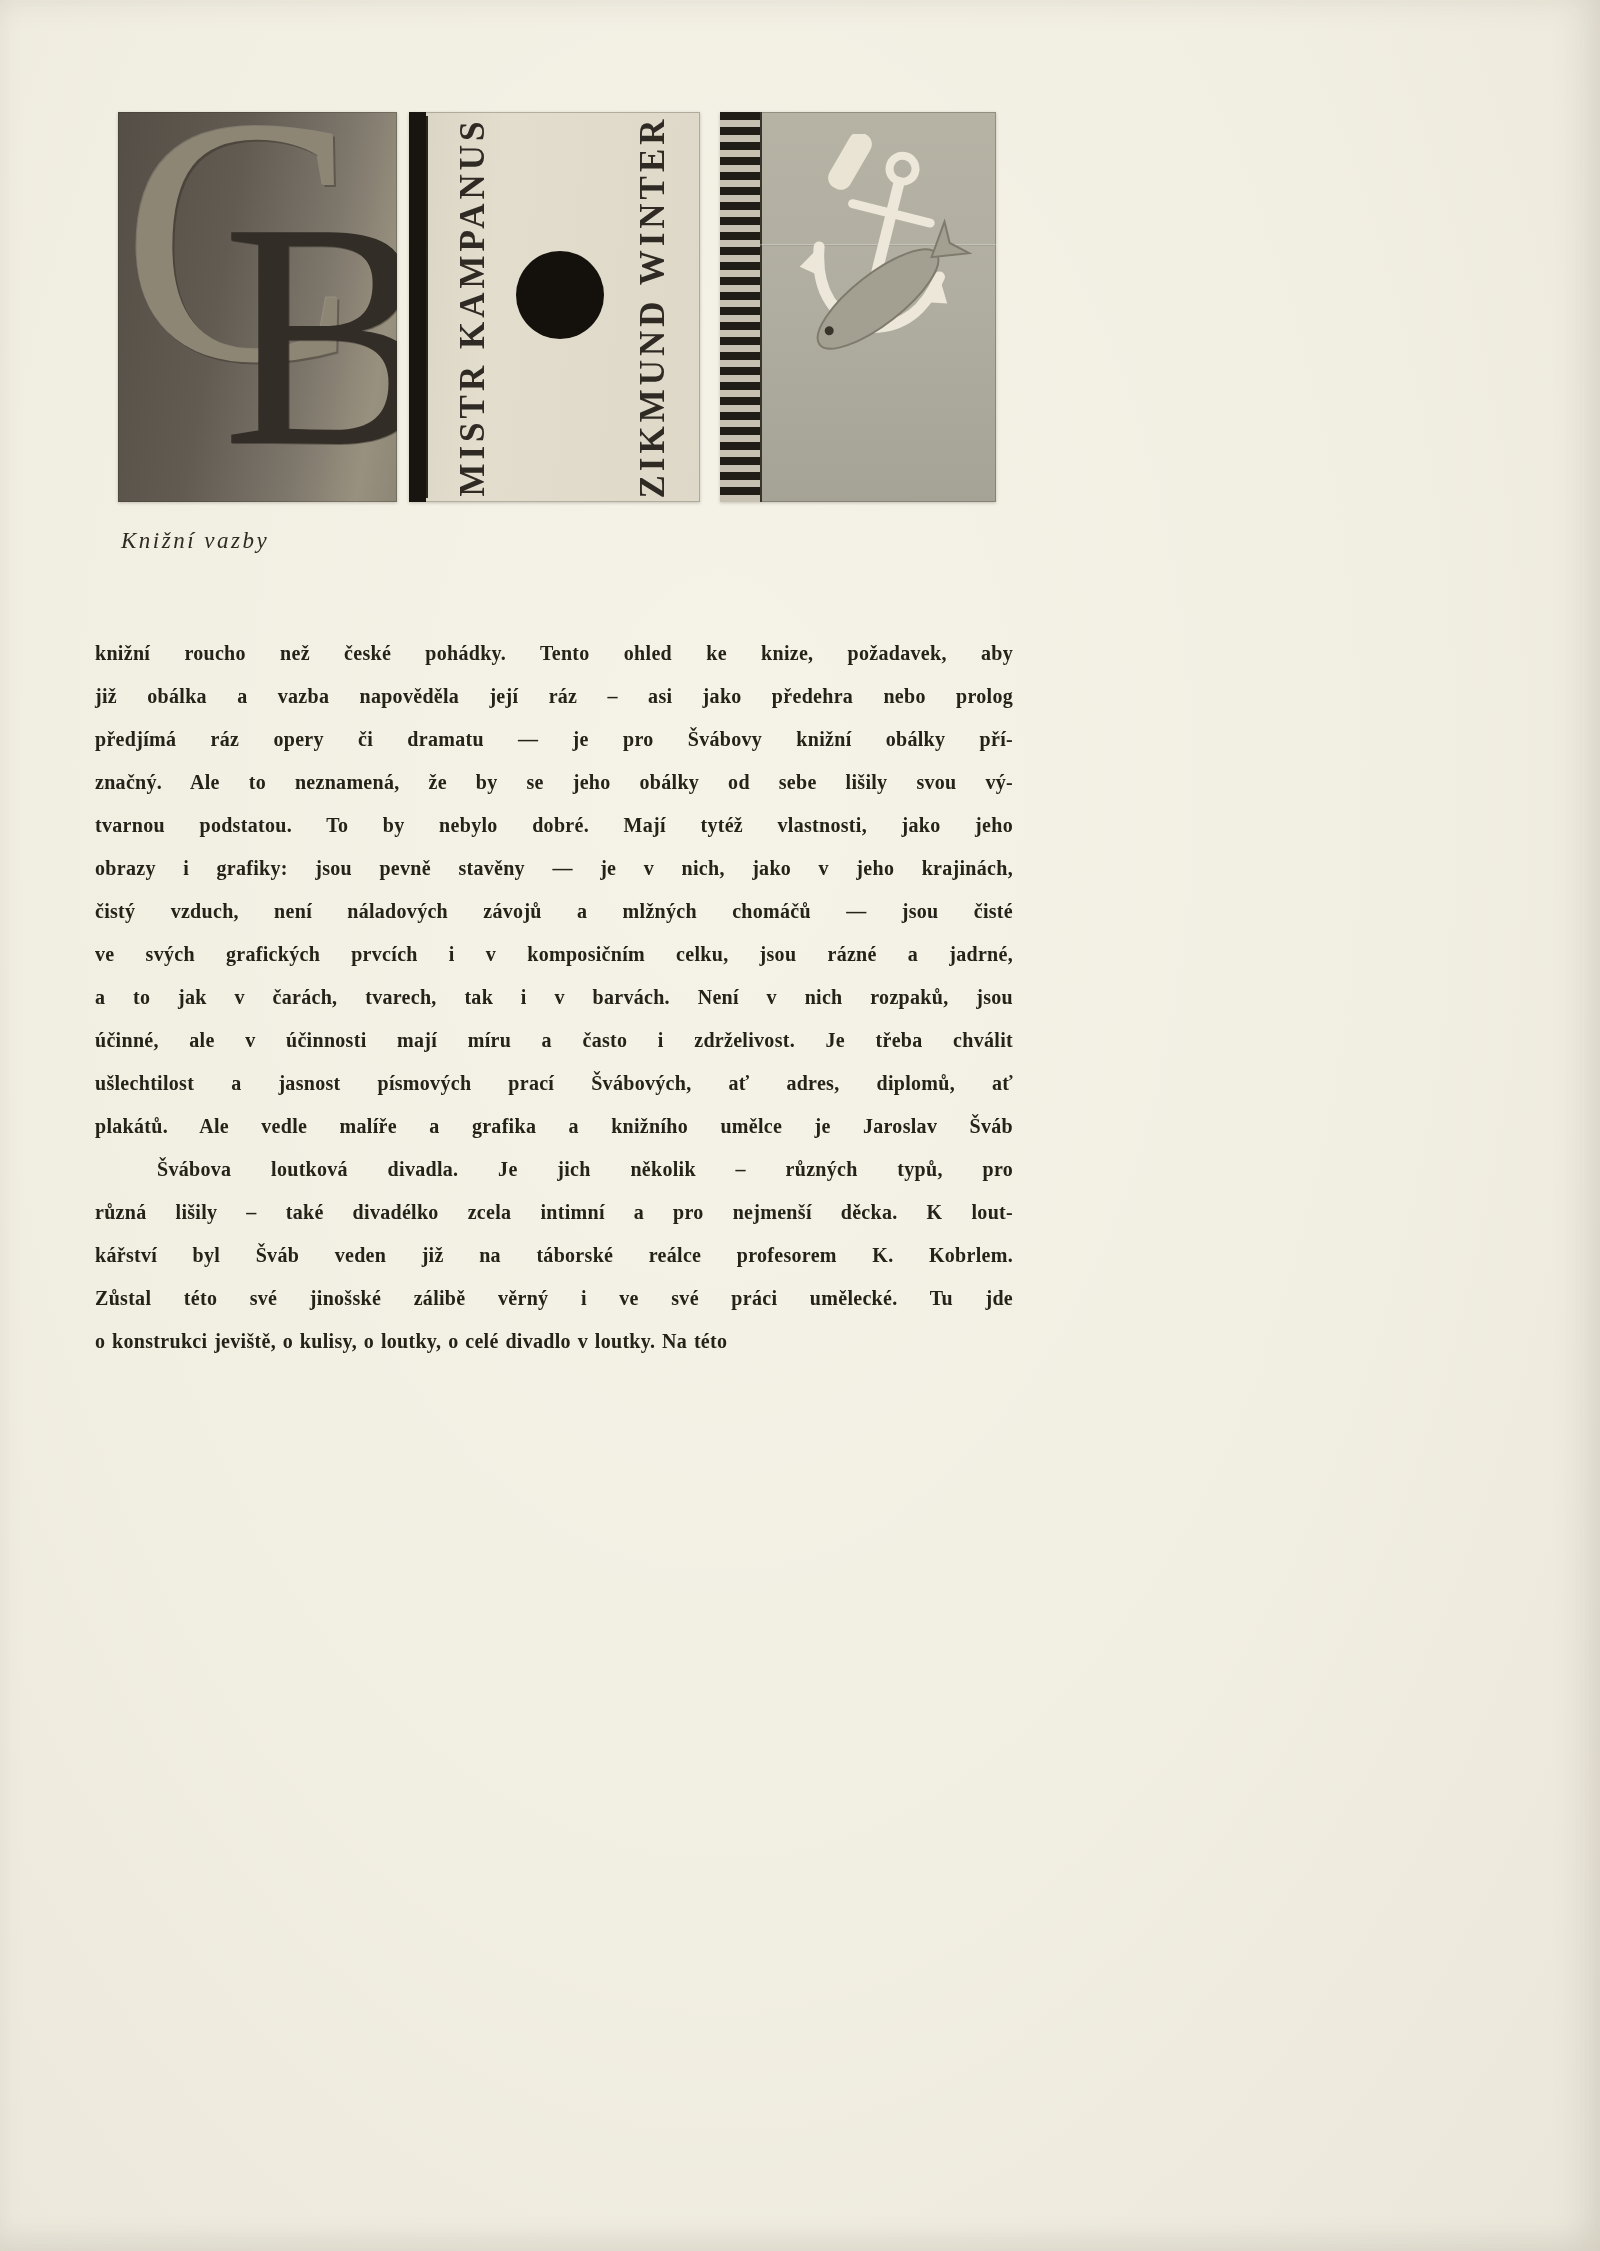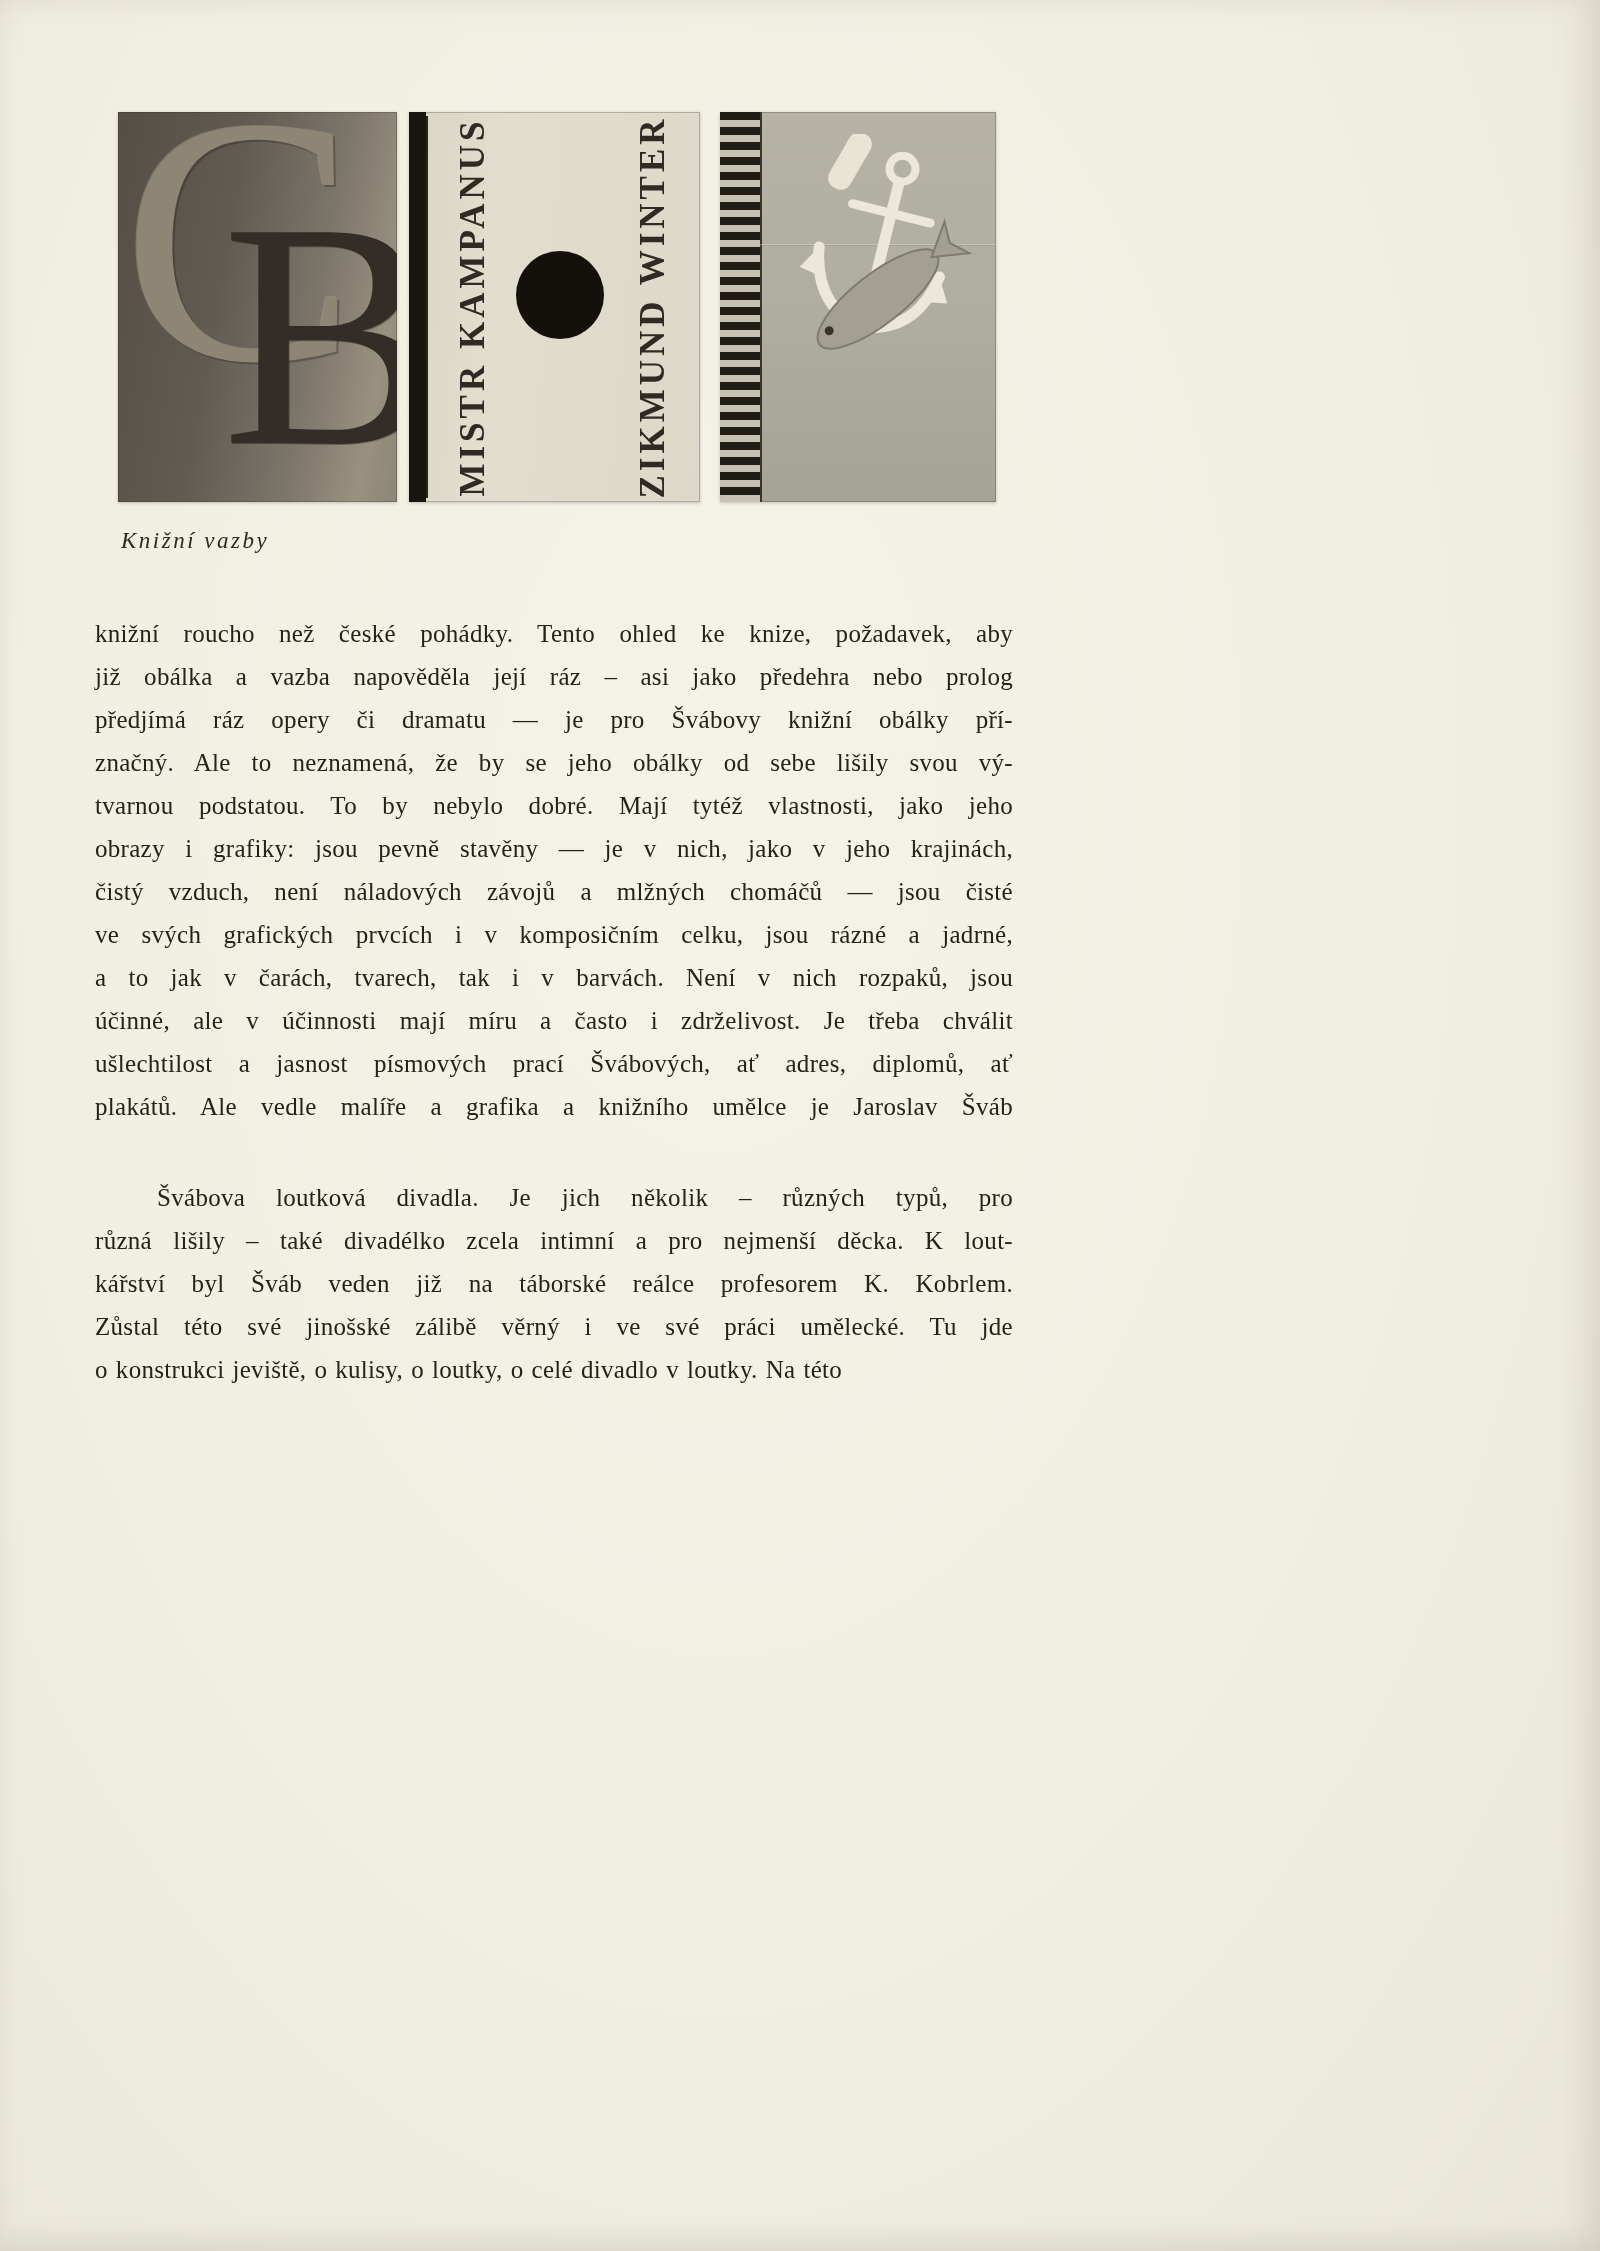--- a/index.html
+++ b/index.html
@@ -83,36 +83,36 @@
 
   
   .caption {
     position:absolute; left:121px; top:528px;
     font-style:italic; font-size:23px; letter-spacing:2.5px;
     color:#2e2a24;
   }
 
   
   .text-block {
-    position:absolute; left:95px; top:612px; width:918px;
+    position:absolute; left:95px; top:632px; width:918px;
     font-family:"Liberation Serif", serif;
-    font-weight:400;
-    font-size:25px; line-height:43px;
+    font-weight:700;
+    font-size:20px; line-height:43px;
     color:#252219;
     letter-spacing:.3px;
     word-spacing:1.5px;
   }
   .paragraph { margin:0; }
   .jline {
     text-align:justify;
     text-align-last:justify;
     white-space:normal;
   }
   .jline.last { text-align-last:left; }
-  .jline.indent { text-indent:62px;margin-top:48px; }
+  .jline.indent { text-indent:62px; }
 </style>
 </head>
 <body>
 
 <div class="page">
 
   <figure class="plate">
 
     <div class="book book-left">
       <span class="letter letter-c">C</span>

